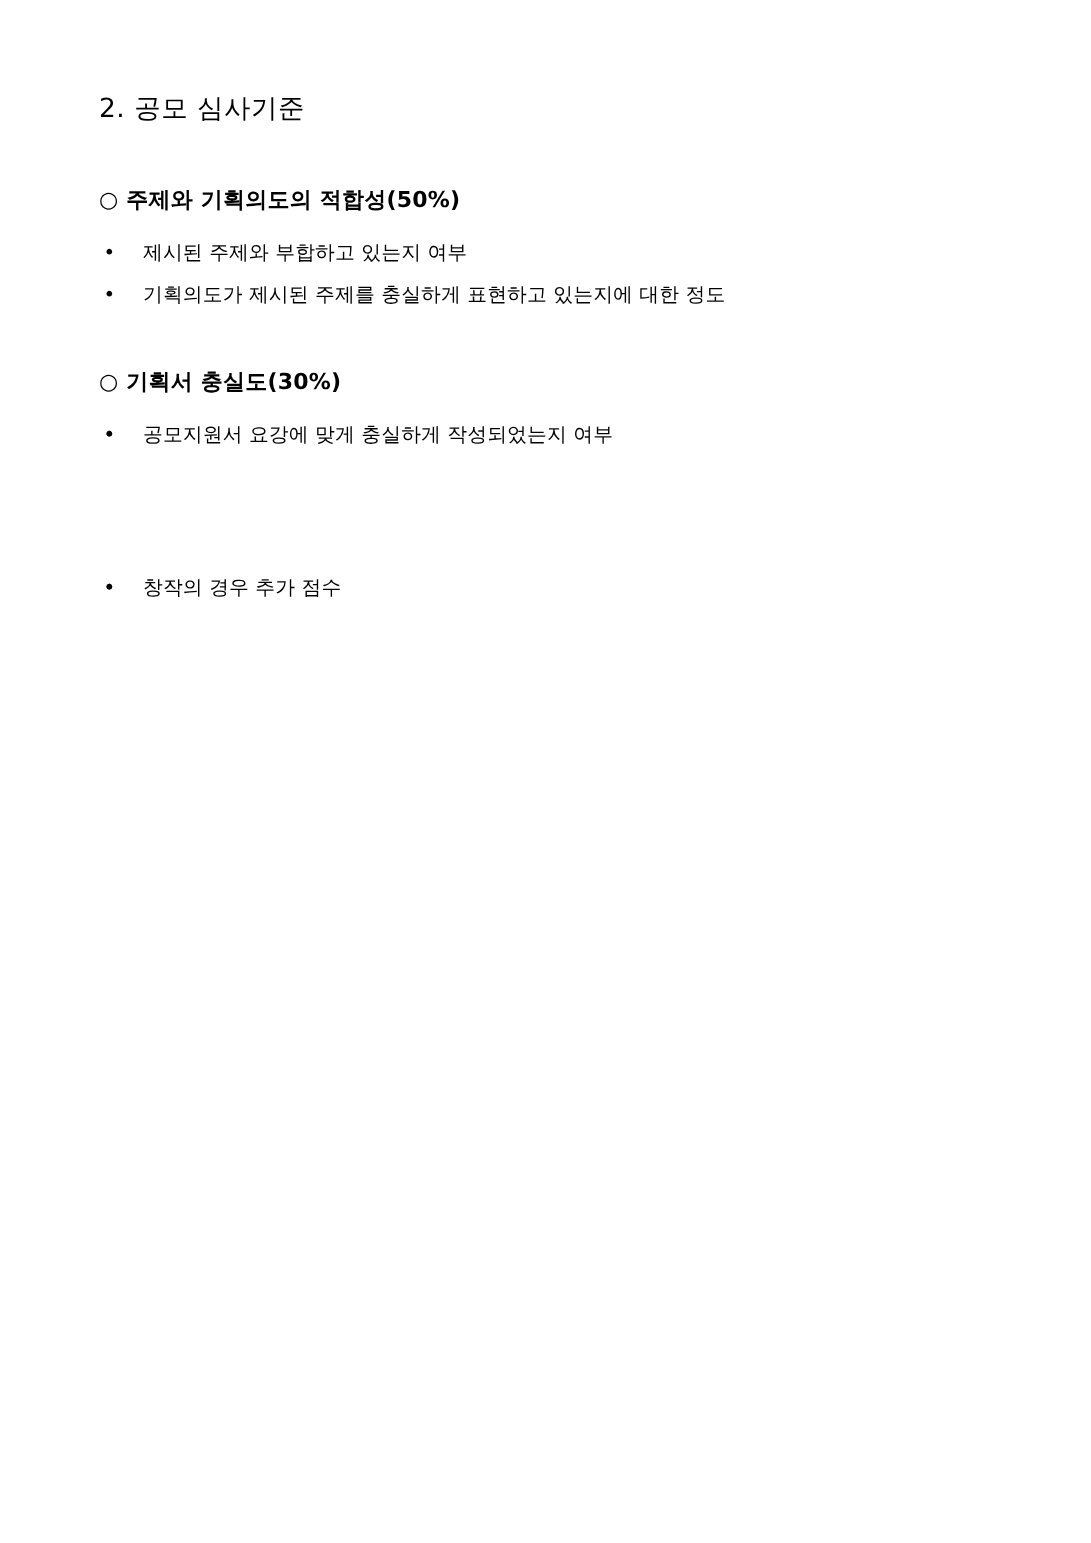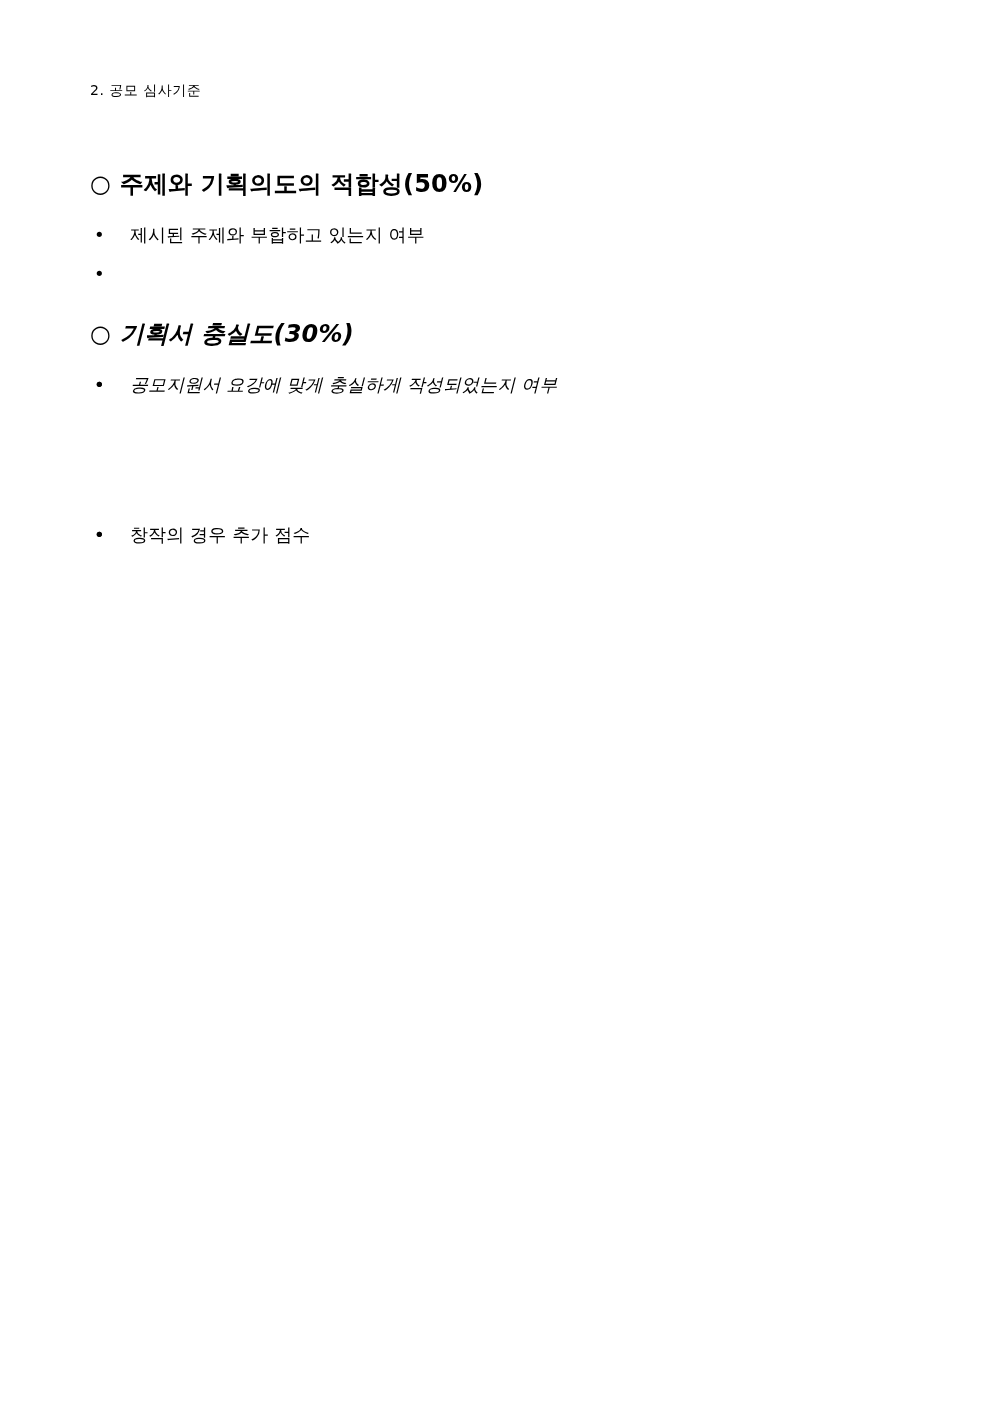--- a/index.html
+++ b/index.html
@@ -22,32 +22,32 @@
     top: 0;
     width: 992px;
     height: 1403px;
     padding: 0;
     box-sizing: border-box;
   }
   .doc-title {
     position: absolute;
     left: 90px;
     top: 82px;
-    font-size: 14px;
+    font-size: 24px;
     font-weight: 400;
     letter-spacing: 0.5px;
     white-space: nowrap;
   }
   .section {
     position: absolute;
     left: 90px;
     width: 860px;
   }
   .section-heading {
-    font-size: 24px;
+    font-size: 20px;
     font-weight: bold;
     letter-spacing: 0.2px;
     white-space: nowrap;
     display: block;
   }
   .bullet-list {
     list-style: none;
     margin: 0;
     padding: 0;
   }
@@ -61,21 +61,21 @@
   }
   .bullet-item .dot {
     position: absolute;
     left: 4px;
     top: 0;
     font-size: 18px;
     line-height: 39px;
   }
   .sec-1 { top: 168px; }
   .sec-1 .bullet-list { margin-top: 15px; }
-  .sec-2 { top: 318px; font-style: italic; }
+  .sec-2 { top: 334px; }
   .sec-2 .bullet-list { margin-top: 15px; }
   .sec-3 { top: 500px; }
   .sec-3 .bullet-list { margin-top: 15px; }
 </style>
 </head>
 <body>
 
 <div class="page">
 
   <div class="doc-title">2. 공모 심사기준</div>
@@ -85,20 +85,21 @@
       <span>○</span>
       <span>주제와 기획의도의 적합성(50%)</span>
     </div>
     <ul class="bullet-list">
       <li class="bullet-item">
         <span class="dot">•</span>
         <span>제시된 주제와 부합하고 있는지 여부</span>
       </li>
       <li class="bullet-item">
         <span class="dot">•</span>
+        <span>기획의도가 제시된 주제를 충실하게 표현하고 있는지에 대한 정도</span>
       </li>
     </ul>
   </div>
 
   <div class="section sec-2">
     <div class="section-heading">
       <span>○</span>
       <span>기획서 충실도(30%)</span>
     </div>
     <ul class="bullet-list">

